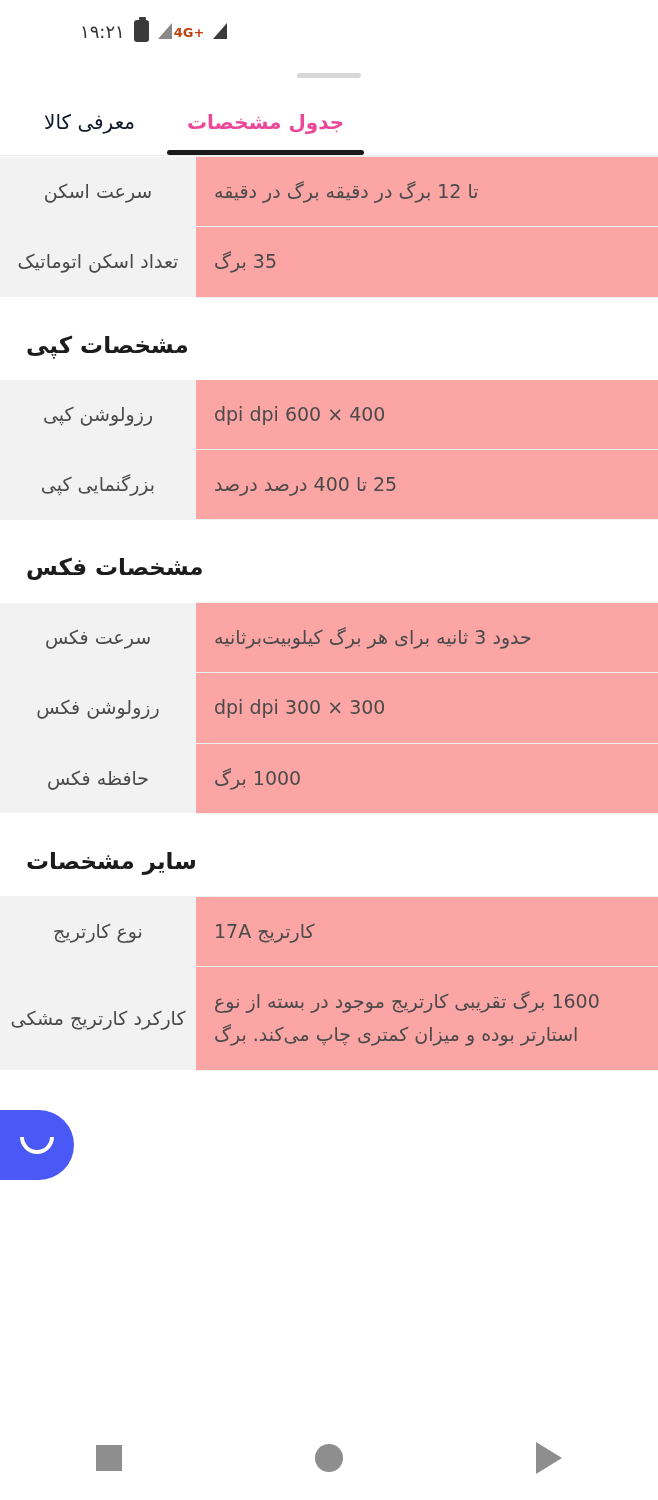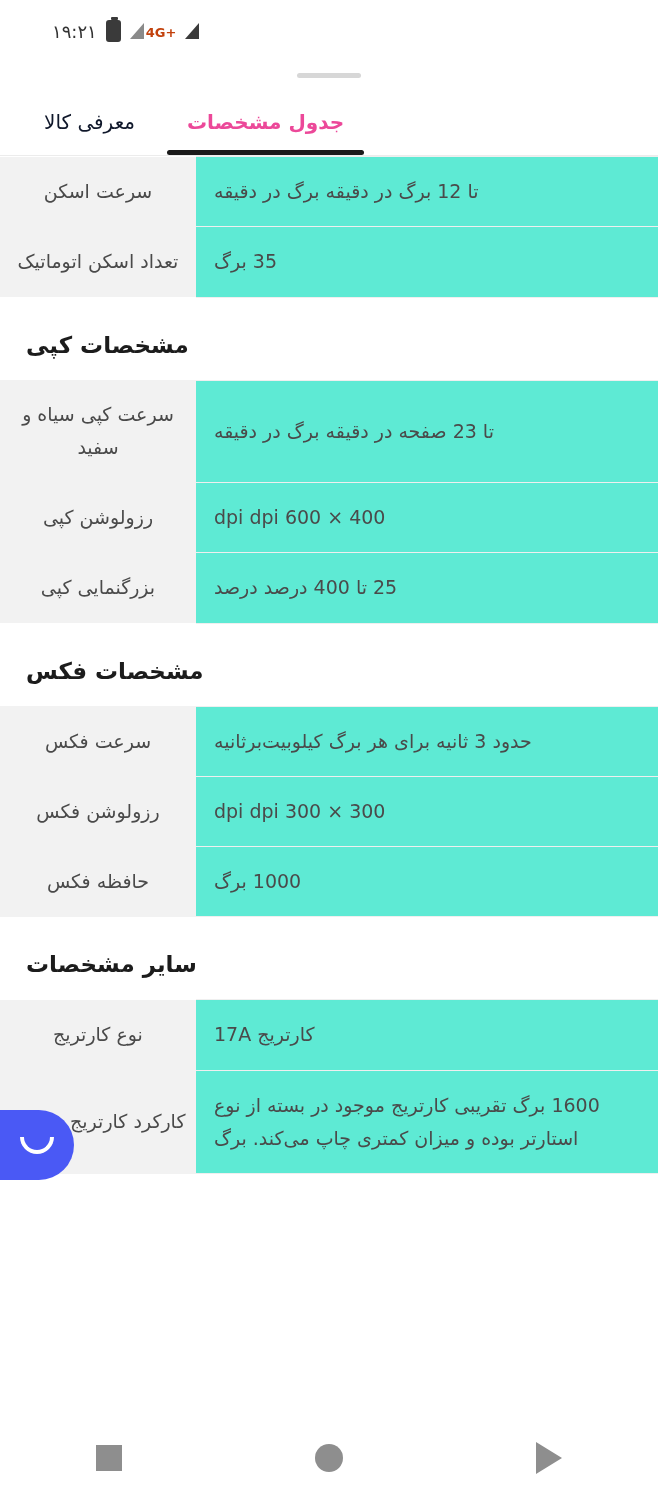--- a/index.html
+++ b/index.html
@@ -18,21 +18,21 @@
 
   
   .statusbar {
     height: 62px;
     display: flex; align-items: center;
     direction: ltr;
     padding: 0 14px;
     color: #3c3c3c;
     font-size: 17px;
   }
-  .statusbar .sb-left { display: flex; align-items: center; gap: 9px; margin-left: 38px; }
+  .statusbar .sb-left { display: flex; align-items: center; gap: 9px; margin-left: 66px; }
   .sb-time { font-size: 18px; letter-spacing: 0.5px; color: #333; }
   .icon-battery {
     width: 15px; height: 22px; border: 2px solid #3a3a3a; border-radius: 3px;
     position: relative; background: #3a3a3a;
   }
   .icon-battery::after {
     content:""; position:absolute; top:-5px; left:3px; width:7px; height:3px;
     background:#3a3a3a; border-radius:1px;
   }
   .sig {
@@ -132,21 +132,21 @@
     line-height: 1.75;
   }
   td.key {
     width: 196px;
     background: #f2f2f2;
     color: #555;
     text-align: center;
     padding: 18px 10px;
   }
   td.val {
-    background: #5eead4;
+    background: #fca5a5;
     text-align: left;
     padding: 18px 26px 18px 18px;
     color: #3f3f3f;
     border-bottom: 1px solid #efefef;
   }
   tr.first-row td.val { border-top: 1px solid #efefef; }
 
   
   .fab {
     position: absolute;
@@ -221,24 +221,20 @@
       <tr>
         <td class="val">35 برگ</td>
         <td class="key">تعداد اسکن اتوماتیک</td>
       </tr>
     </tbody>
       </table>
 
     <div class="section-title">مشخصات کپی</div>
     <table class="spec">
       <tbody>
-          <tr class="first-row">
-        <td class="val">تا 23 صفحه در دقیقه برگ در دقیقه</td>
-        <td class="key">سرعت کپی سیاه و سفید</td>
-      </tr>
       <tr>
         <td class="val">dpi dpi 600 × 400</td>
         <td class="key">رزولوشن کپی</td>
       </tr>
       <tr>
         <td class="val">25 تا 400 درصد درصد</td>
         <td class="key">بزرگنمایی کپی</td>
       </tr>
     </tbody>
       </table>

